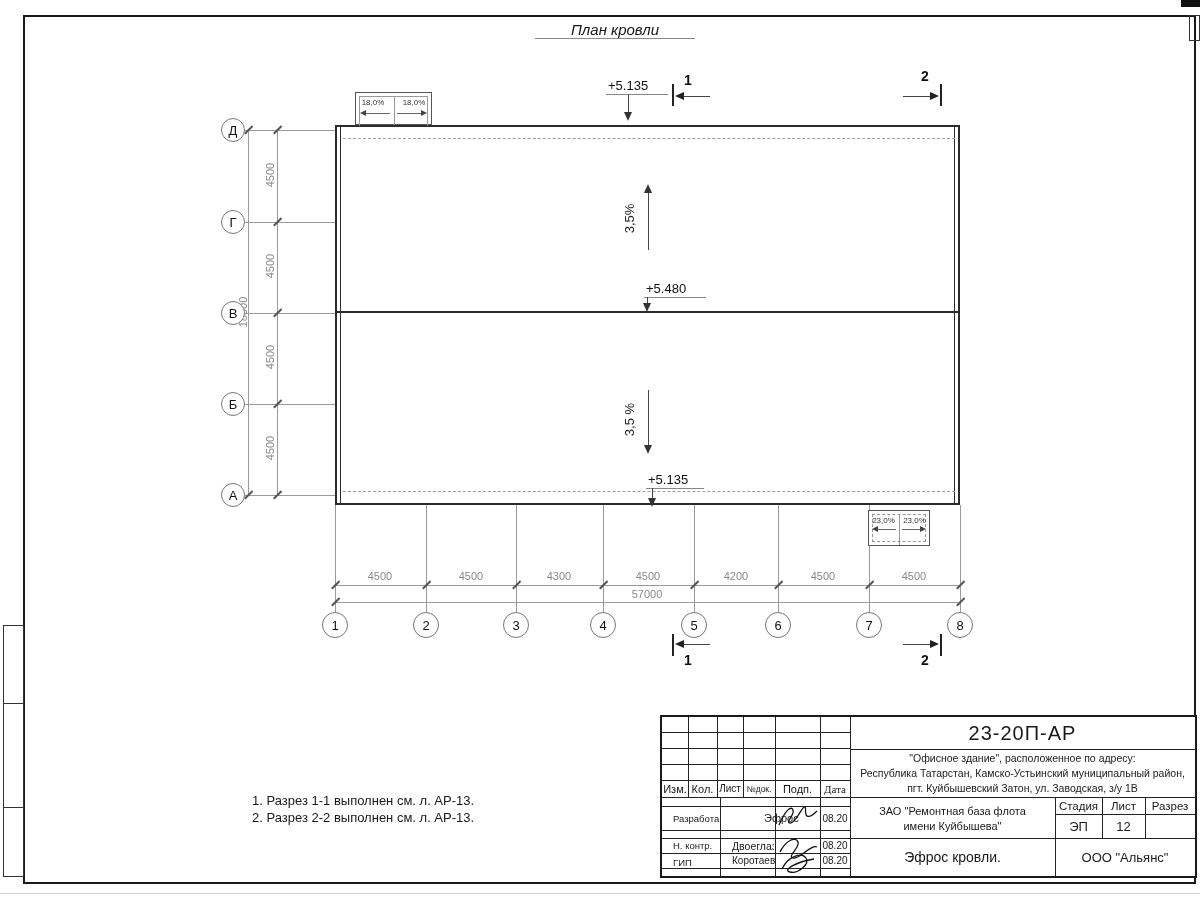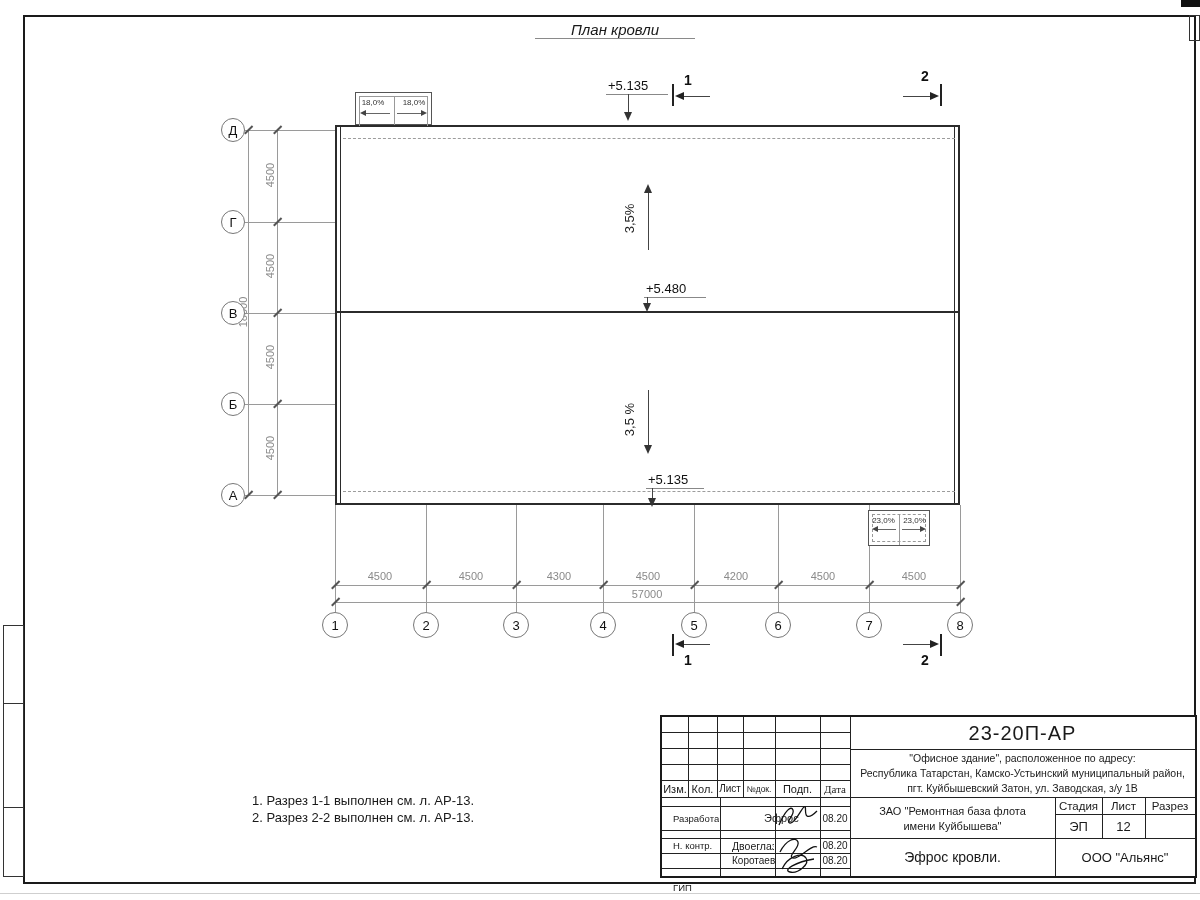--- a/index.html
+++ b/index.html
@@ -248,21 +248,21 @@
   <div class="cell" style="left:81px; top:63px; width:32px; height:17px; font-size:8.5px;">№док.</div>
   <div class="cell" style="left:113px;top:63px; width:45px; height:17px; font-size:11px;">Подп.</div>
   <div class="cell" style="left:158px;top:63px; width:30px; height:17px; font-size:11px;font-family:Liberation Serif, serif;">Дата</div>
 
   <div class="cell cell-l" style="left:1px;  top:89px;  width:56px; height:24px; font-size:9.5px;">Разработал</div>
   <div class="cell cell-l" style="left:60px; top:89px;  width:52px; height:24px; font-size:11px;margin-left:32px;">Эфрос</div>
   <div class="cell" style="left:158px;top:89px;  width:30px; height:24px; font-size:10px;">08.20</div>
   <div class="cell cell-l" style="left:1px;  top:121px; width:56px; height:15px; font-size:9.5px;">Н. контр.</div>
   <div class="cell cell-l" style="left:60px; top:121px; width:52px; height:15px; font-size:10.5px;">Двоеглазов</div>
   <div class="cell" style="left:158px;top:121px; width:30px; height:15px; font-size:10px;">08.20</div>
-  <div class="cell cell-l" style="left:1px;  top:138px; width:56px; height:15px; font-size:9.5px;margin-top:25px;">ГИП</div>
+  <div class="cell cell-l" style="left:1px;  top:138px; width:56px; height:15px; font-size:9.5px;">ГИП</div>
   <div class="cell cell-l" style="left:60px; top:136px; width:60px; height:15px; font-size:10px;">Коротаев</div>
   <div class="cell" style="left:158px;top:136px; width:30px; height:15px; font-size:10px;">08.20</div>
 
   <svg style="position:absolute; left:114px; top:85px;" width="43" height="28" viewBox="0 0 43 28">
     <path d="M3,23 C9,9 15,3 17,8 C19,13 9,20 14,21 C19,22 25,7 28,5 C31,3 28,12 31,14 C34,16 39,11 41,9" fill="none" stroke="#111" stroke-width="1.3"></path>
   </svg>
   <svg style="position:absolute; left:113px; top:118px;" width="45" height="41" viewBox="0 0 45 41">
     <path d="M5,17 C11,5 21,1 23,7 C25,13 12,21 18,23 C24,25 36,9 42,12" fill="none" stroke="#111" stroke-width="1.3"></path>
     <path d="M7,34 C13,21 27,17 31,23 C35,29 23,39 15,37 C7,35 21,27 39,24" fill="none" stroke="#111" stroke-width="1.3"></path>
   </svg>

